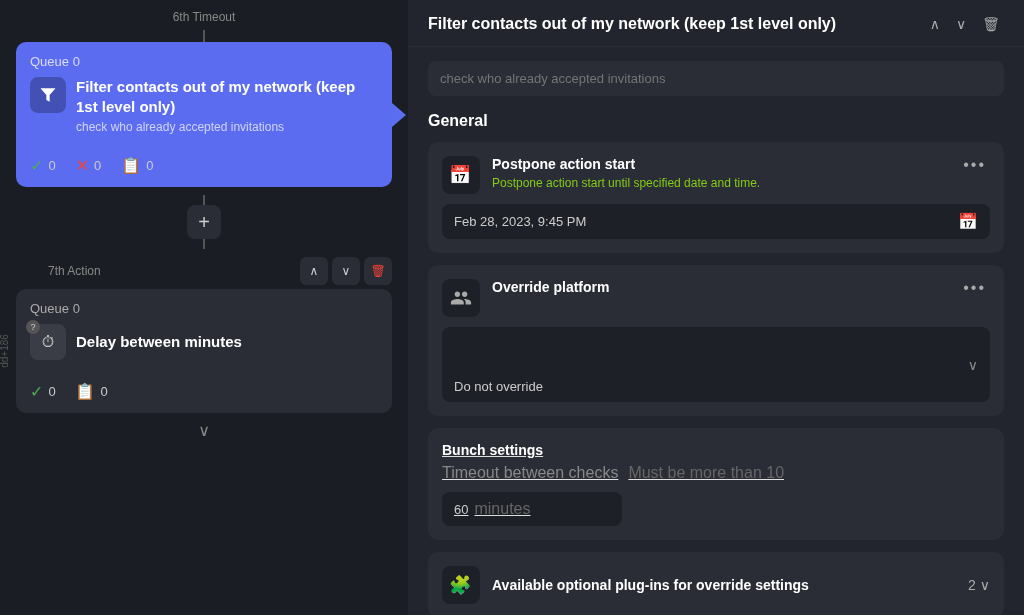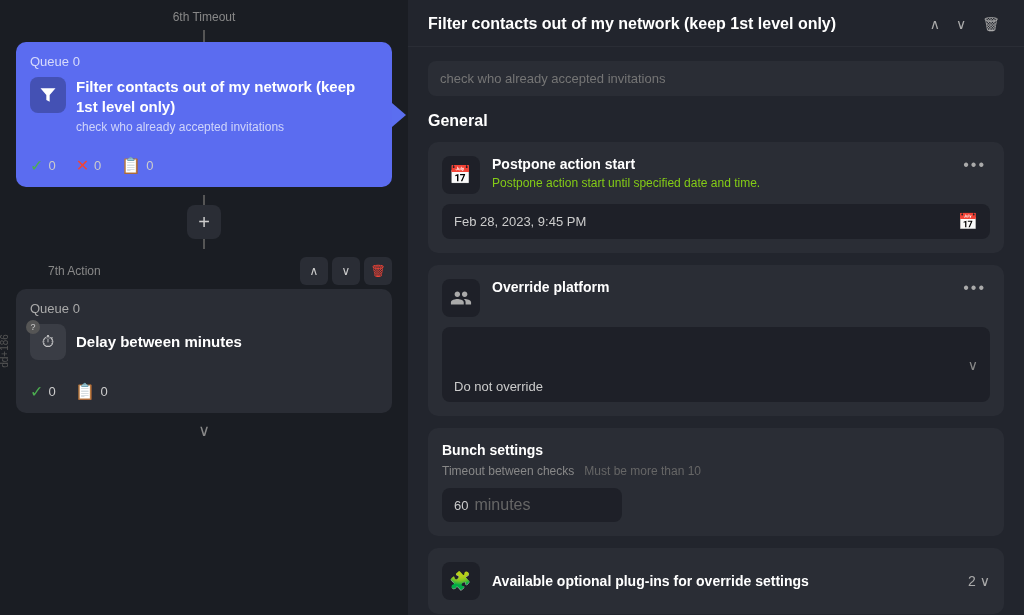--- a/index.html
+++ b/index.html
@@ -412,31 +412,32 @@
     .chevron-down {
       color: #888;
       font-size: 14px;
     }
 
     .bunch-section {
       background: #2a2d35;
       border-radius: 10px;
       padding: 14px;
       margin-bottom: 12px;
+      text-decoration: underline;
     }
 
     .bunch-title {
       font-size: 14px;
       font-weight: 600;
       color: #fff;
       margin-bottom: 6px;
     }
 
     .bunch-subtitle {
-      font-size: 12px;
+      font-size: 16px;
       color: #888;
       margin-bottom: 10px;
       display: flex;
       gap: 10px;
       align-items: center;
     }
 
     .bunch-subtitle span {
       color: #888;
     }

